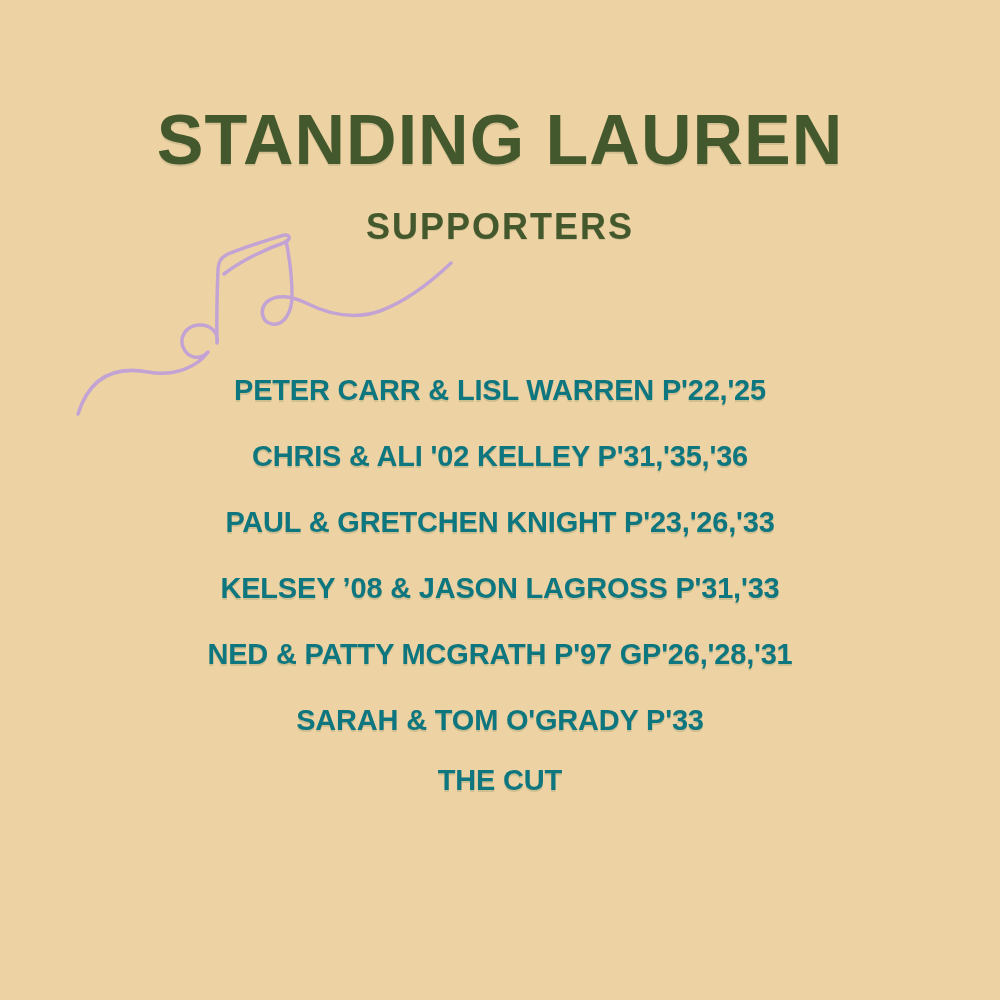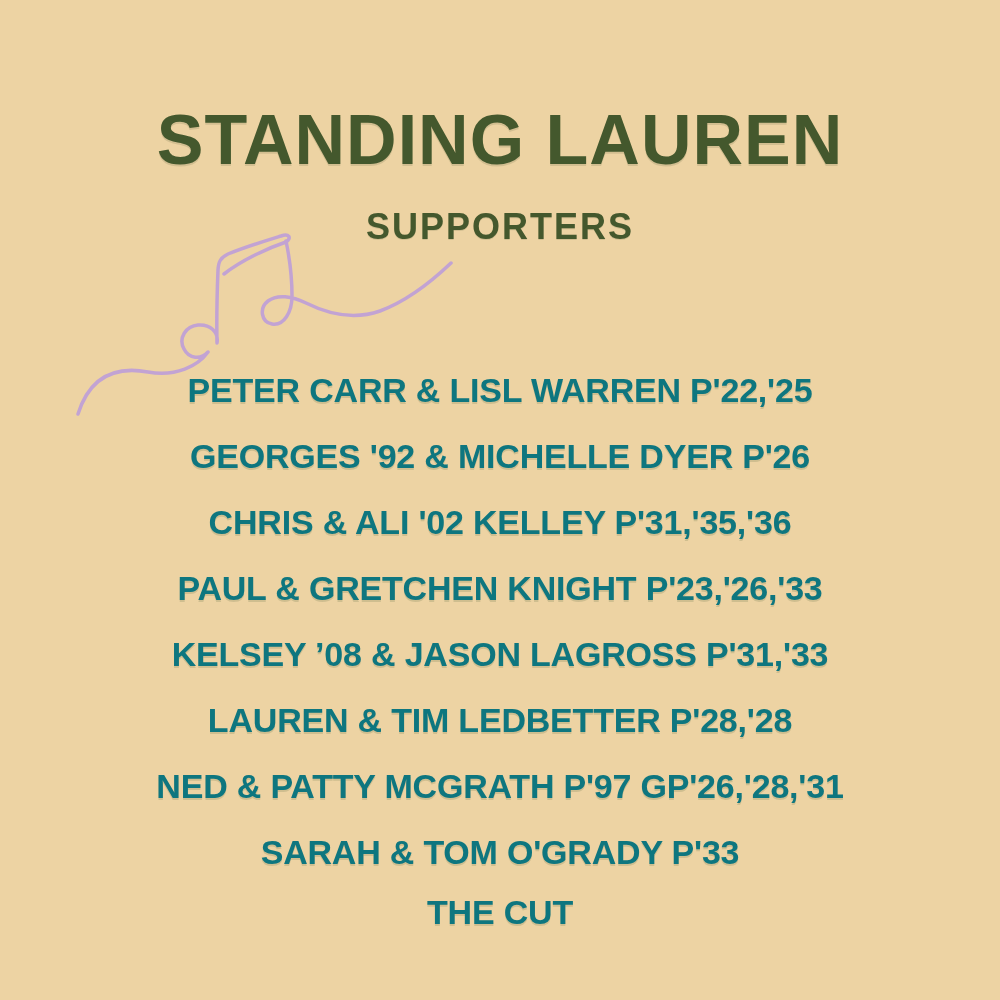--- a/index.html
+++ b/index.html
@@ -56,21 +56,21 @@
     position: absolute;
     top: 372px;
     left: 0;
     right: 0;
     text-align: center;
   }
   .supporter-line {
     height: 36px;
     line-height: 36px;
     margin-bottom: 30px;
-    font-size: 34px;
+    font-size: 29px;
     font-weight: bold;
     letter-spacing: -0.2px;
     color: #0e767f;
     text-shadow: 0 2px 0 rgba(74, 92, 56, 0.18);
     white-space: nowrap;
   }
   .supporter-line.group-with-next {
     margin-bottom: 4px;
   }
   .supporter-line.tagline {
@@ -102,23 +102,21 @@
              C 290 260, 292 280, 292 296
              C 292 312, 284 326, 272 324
              C 261 322, 259 308, 268 301
              C 277 294, 292 296, 306 303
              C 328 314, 354 320, 380 311
              C 407 301, 430 283, 451 263"></path>
   </svg>
 
   <div class="supporters">
     <div class="supporter-line">PETER CARR &amp; LISL WARREN P'22,'25</div>
-    <div class="supporter-line">GEORGES '92 &amp; MICHELLE DYER P'26</div>
     <div class="supporter-line">CHRIS &amp; ALI '02 KELLEY P'31,'35,'36</div>
     <div class="supporter-line">PAUL &amp; GRETCHEN KNIGHT P'23,'26,'33</div>
     <div class="supporter-line">KELSEY ’08 &amp; JASON LAGROSS P'31,'33</div>
-    <div class="supporter-line">LAUREN &amp; TIM LEDBETTER P'28,'28</div>
     <div class="supporter-line">NED &amp; PATTY MCGRATH P'97 GP'26,'28,'31</div>
     <div class="supporter-line group-with-next">SARAH &amp; TOM O'GRADY P'33</div>
     <div class="supporter-line tagline">THE CUT</div>
   </div>
 
 </div>
 
 </body></html>

